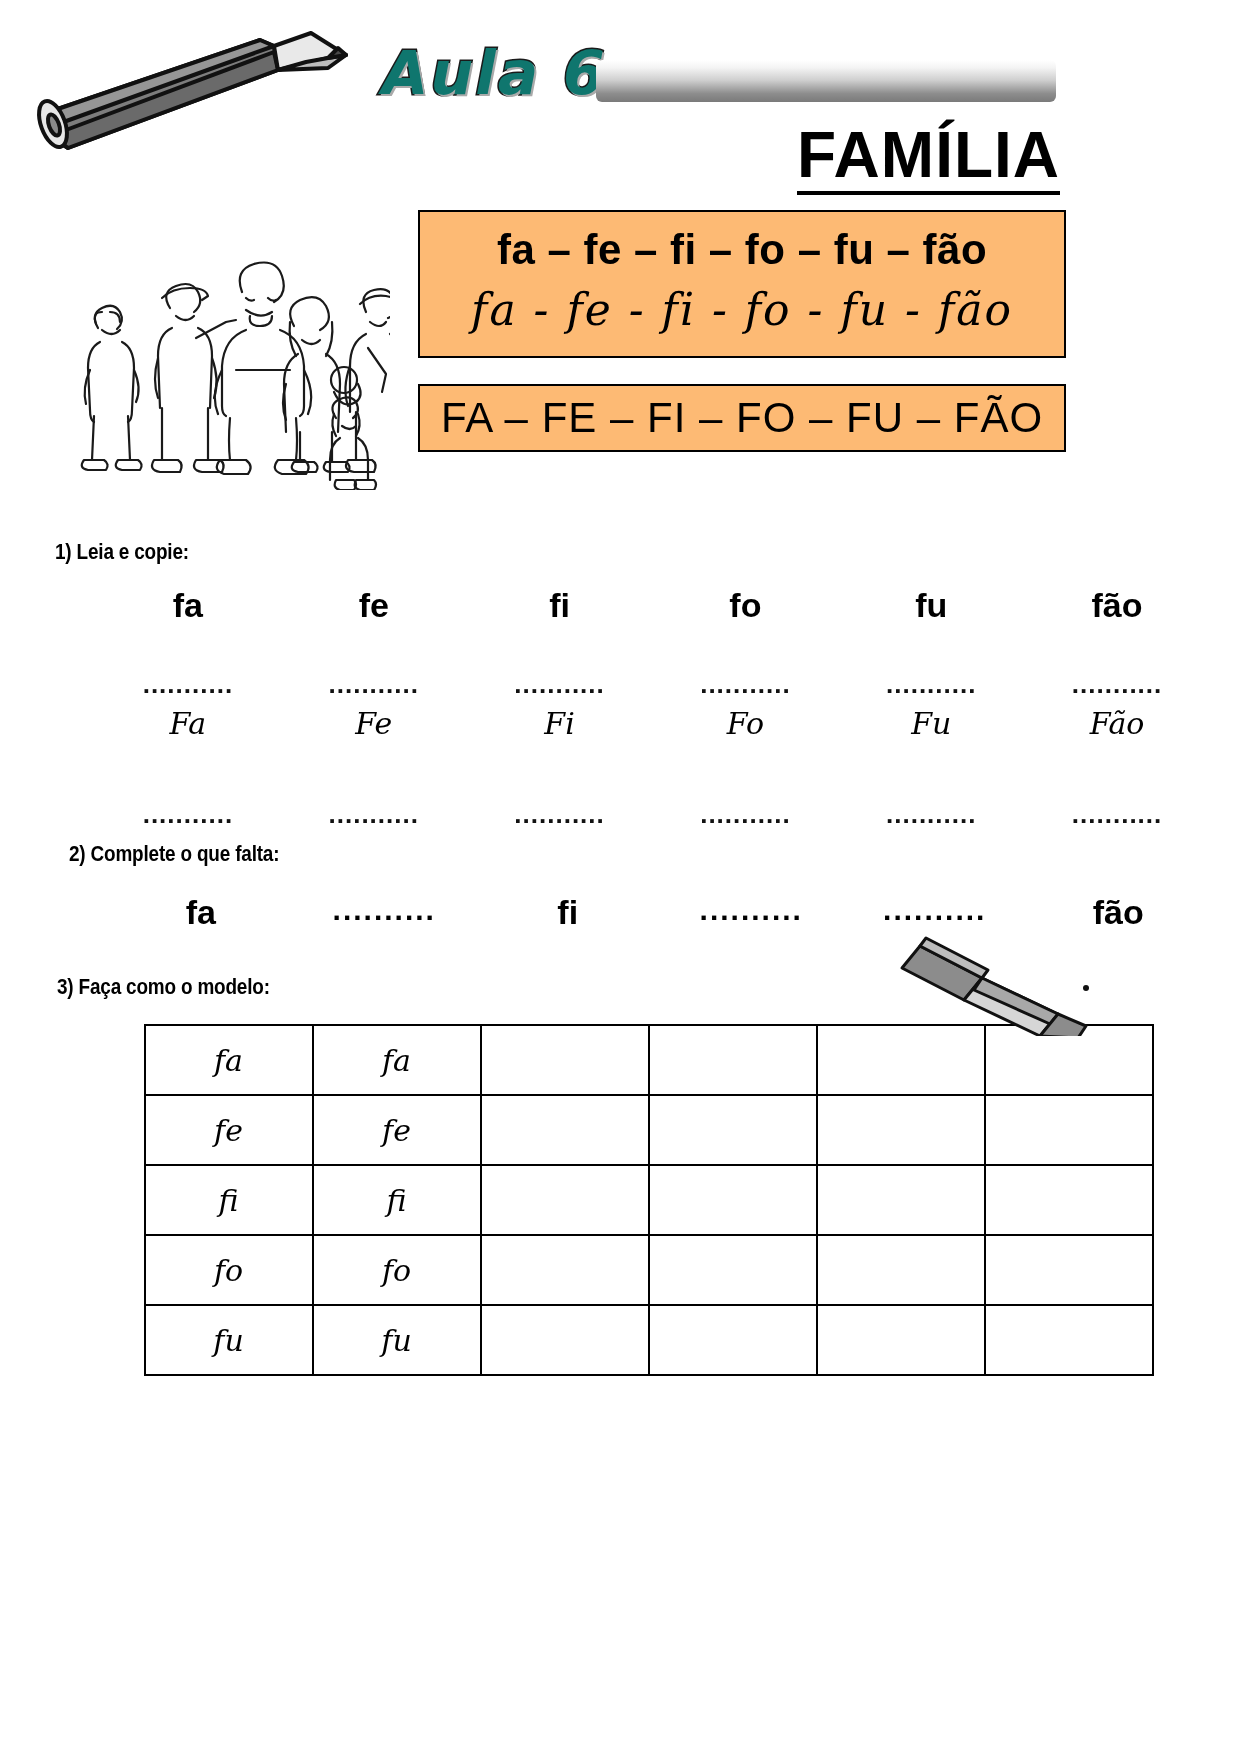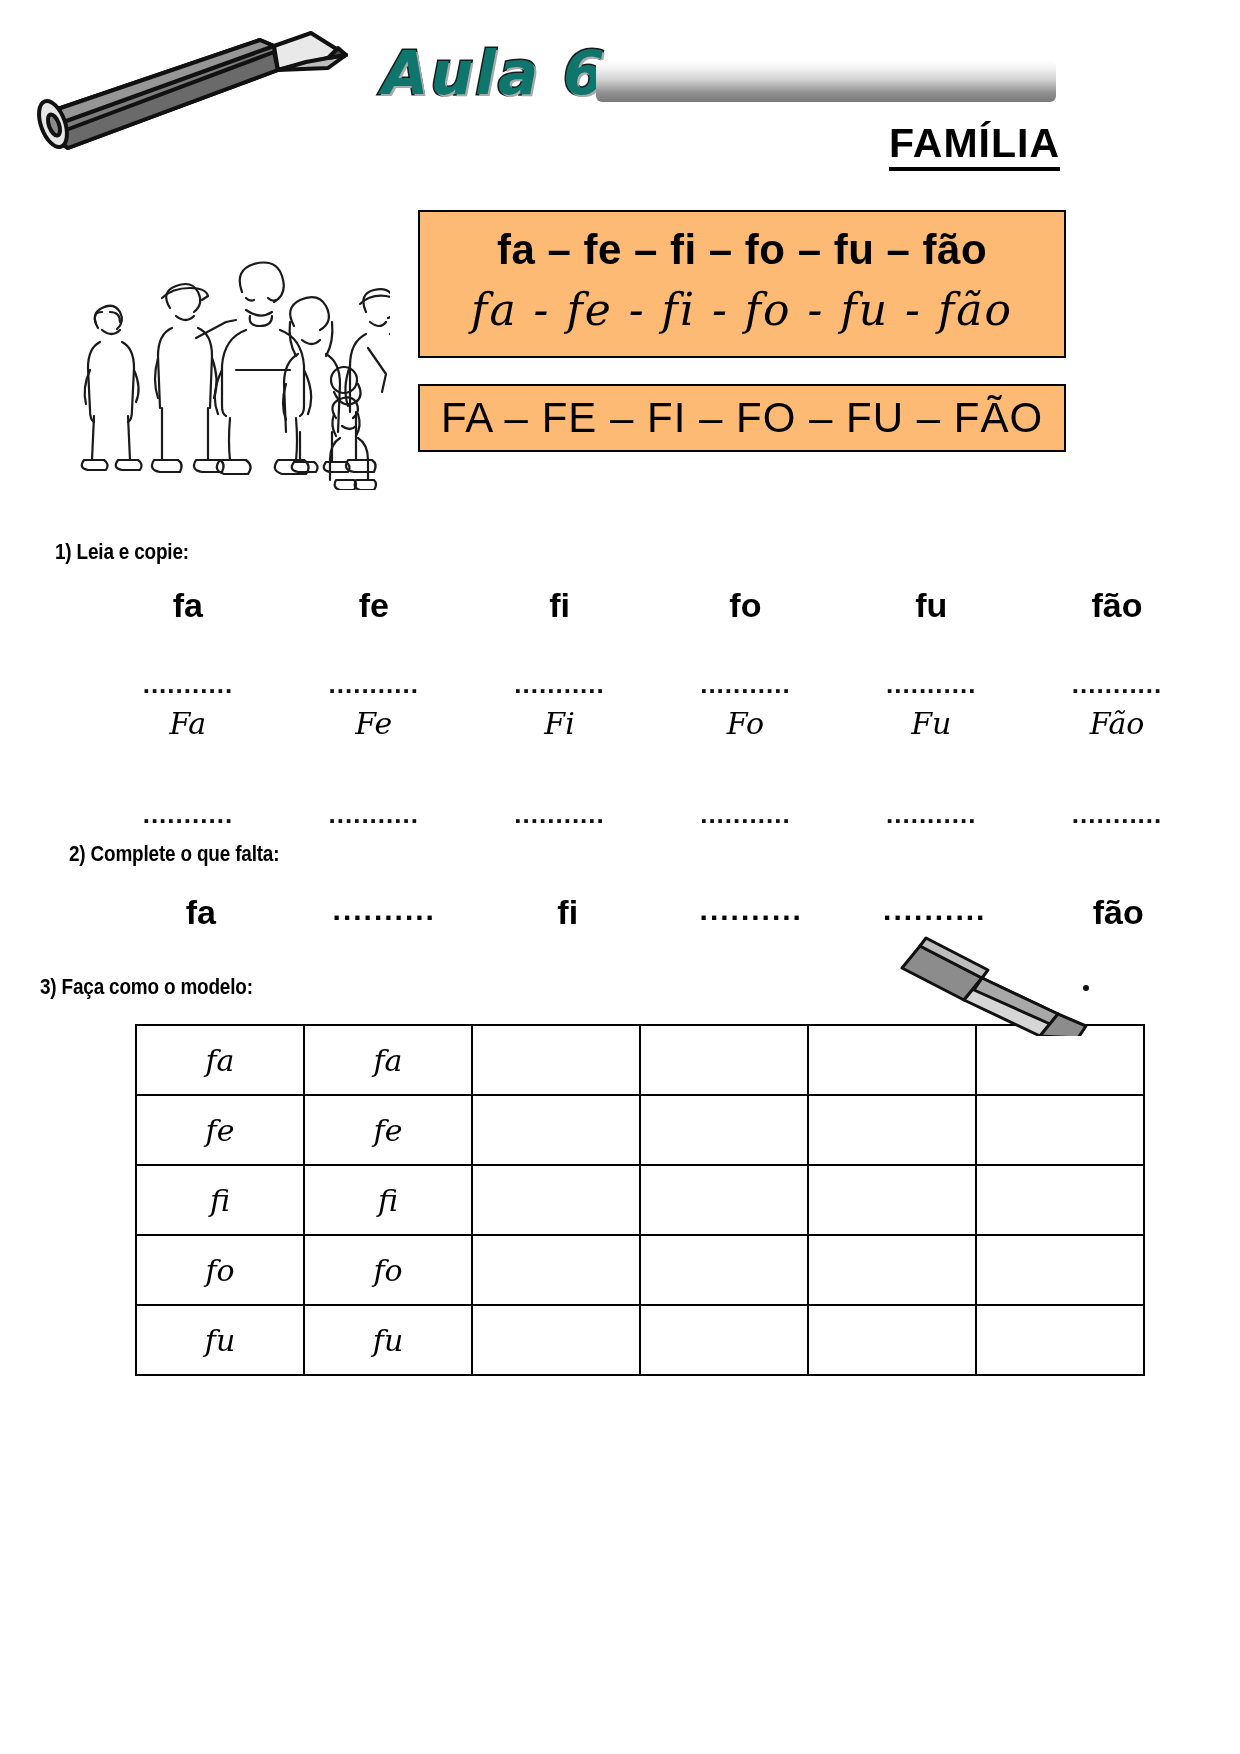--- a/index.html
+++ b/index.html
@@ -32,21 +32,21 @@
   }
   .aula-bar {
     position: absolute; left: 596px; top: 60px;
     width: 460px; height: 42px;
     border-radius: 6px;
     background: linear-gradient(to bottom, #ffffff 0%, #f4f4f4 18%, #cfcfcf 48%, #8d8d8d 80%, #7a7a7a 100%);
   }
 
   .familia {
     position: absolute; right: 180px; top: 122px;
-    font-size: 41px; font-weight: 700;
+    font-size: 64px; font-weight: 700;
     letter-spacing: 1px;
     border-bottom: 4px solid #000;
     padding-bottom: 2px;
     line-height: 1.05;
   }
 
   
   .top-section { position: relative; height: 310px; }
 
   .family-art { position: absolute; left: 50px; top: 20px; width: 340px; height: 260px; }
@@ -107,21 +107,21 @@
   .r-syl    { height: 62px; }
   .r-dots1  { height: 58px; padding-top: 22px; }
   .r-curs   { height: 70px; }
   .r-dots2  { height: 58px; padding-top: 24px; }
 
   .ex2 { position: relative; margin-top: 6px; padding-left: 69px; }
   .ex2-row { margin-top: 26px; padding: 0 30px 0 40px; display: flex; }
   .ex2-cell { flex: 1; text-align: center; font-size: 34px; font-weight: 700; }
   .ex2-cell.blank { letter-spacing: 2px; font-size: 30px; }
 
-  .ex3 { position: relative; margin-top: 42px; padding-left: 40px; }
+  .ex3 { position: relative; margin-top: 42px; padding-left: 57px; }
   .crayon { position: absolute; right: 130px; top: -48px; width: 220px; height: 110px; }
 
   
   .model-table {
     margin: 24px auto 0 auto;
     width: 1010px;
     border-collapse: collapse;
   }
   .model-table td {
     border: 2px solid #000;

